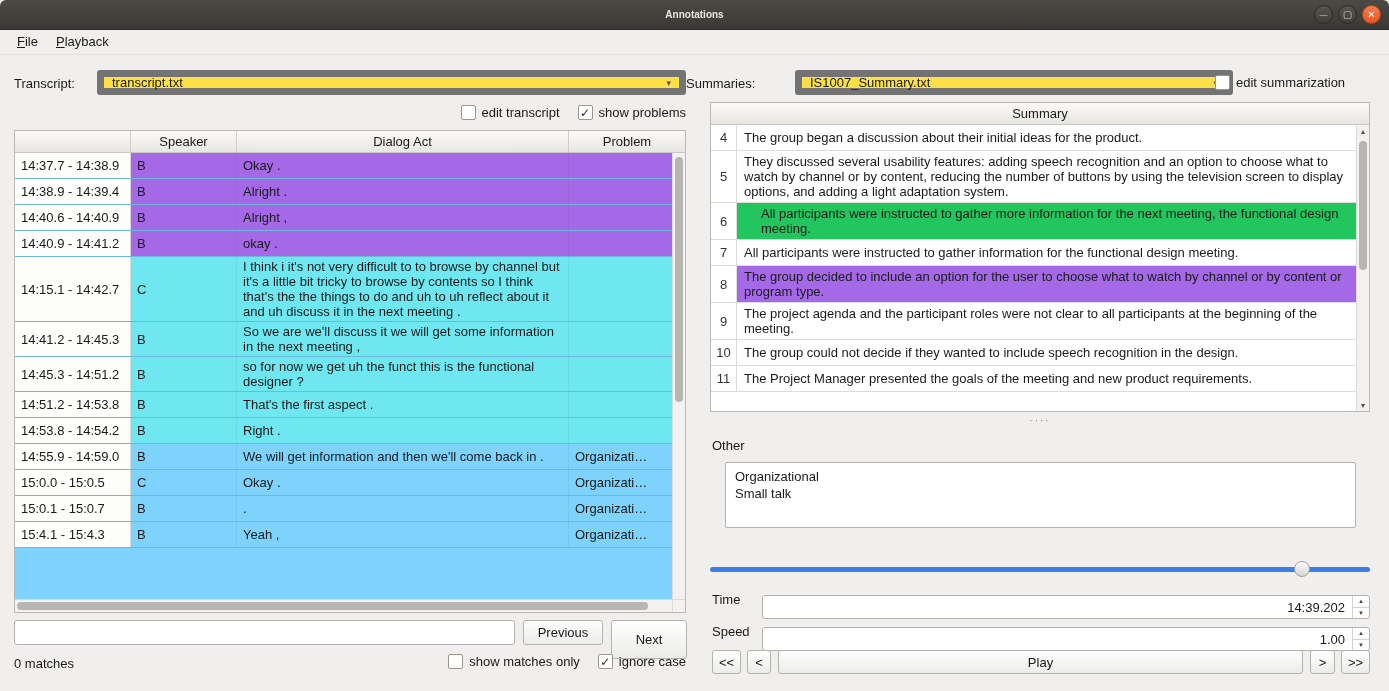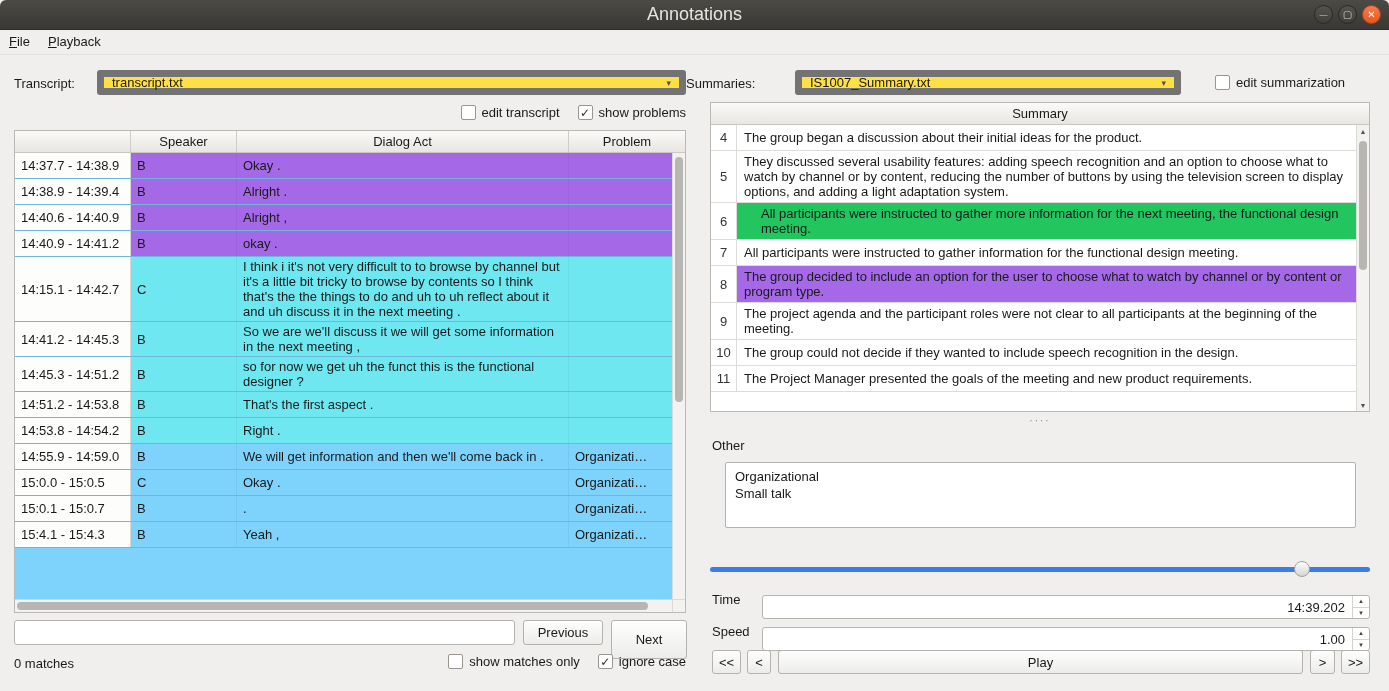--- a/index.html
+++ b/index.html
@@ -4,29 +4,29 @@
 <style>
   * { margin:0; padding:0; box-sizing:border-box; }
   html,body { width:1389px; height:691px; }
   body { font-family:"Liberation Sans","DejaVu Sans",sans-serif; font-size:13px; color:#1a1a1a; background:#f0efed; }
   .window { position:relative; width:1389px; height:691px; overflow:hidden; background:#f0efed; }
 
   
   .titlebar { position:absolute; top:0; left:0; right:0; height:30px;
     background:linear-gradient(#4c4a45,#3a3834); border-bottom:1px solid #2e2c29;
     display:flex; align-items:center; justify-content:center; border-radius:6px 6px 0 0; }
-  .titlebar-title { color:#e8e5e0; font-weight:normal; font-size:18px; }
+  .titlebar-title { color:#e8e5e0; font-weight:bold; font-size:10px; }
   .tb-controls { position:absolute; right:8px; top:5px; display:flex; gap:5px; }
   .tb-btn { width:19px; height:19px; border-radius:50%; display:flex; align-items:center; justify-content:center;
     font-size:10px; line-height:1; color:#d8d5d0; background:linear-gradient(#55534e,#413f3a); border:1px solid #2c2a27; cursor:pointer; }
   .tb-btn.close { background:linear-gradient(#f57e4e,#e8561d); color:#fff; border-color:#b8431a; }
 
   
   .menubar { position:absolute; top:30px; left:0; right:0; height:25px; background:#f0efed;
-    display:flex; align-items:stretch; padding-left:0; border-bottom:1px solid #e4e2de; }
+    display:flex; align-items:stretch; padding-left:8px; border-bottom:1px solid #e4e2de; }
   .menu-item { padding:4px 9px; cursor:pointer; }
   .menu-item .mn { text-decoration:underline; }
 
   
   .combo { position:absolute; height:25px; background:#fde047; border:7px solid #737373; border-radius:3px;
     display:flex; align-items:center; padding:0 8px; cursor:pointer; }
   .combo-text { flex:1; white-space:nowrap; overflow:hidden; }
   .combo-arrow { color:#55534e; font-size:9px; margin-left:8px; }
   .checkbox { display:inline-flex; align-items:center; gap:6px; cursor:pointer; white-space:nowrap; }
   .cbox { width:15px; height:15px; background:#fff; border:1px solid #98968f; border-radius:2px;
@@ -239,21 +239,21 @@
       <span class="cbox"></span>
       <span>show matches only</span>
     </label>
     <label class="checkbox">
       <span class="cbox">✓</span>
       <span>ignore case</span>
     </label>
   </div>
 
   <span class="label" style="left:686px; top:76px;">Summaries:</span>
-  <div class="combo" style="left:795px; top:70px; width:386px;justify-content:center;">
+  <div class="combo" style="left:795px; top:70px; width:438px;justify-content:center;">
     <span class="combo-text">IS1007_Summary.txt</span>
     <span class="combo-arrow">▾</span>
   </div>
   <label class="checkbox" style="position:absolute; left:1215px; top:75px;">
     <span class="cbox"></span>
     <span>edit summarization</span>
   </label>
 
   <div class="stable">
     <div class="shead">

